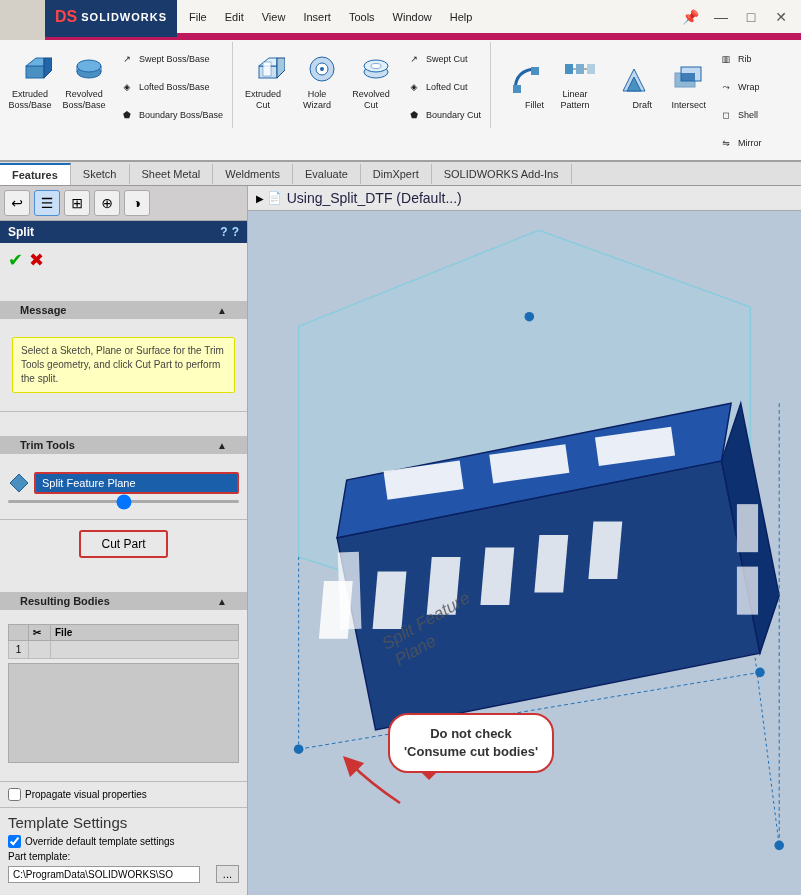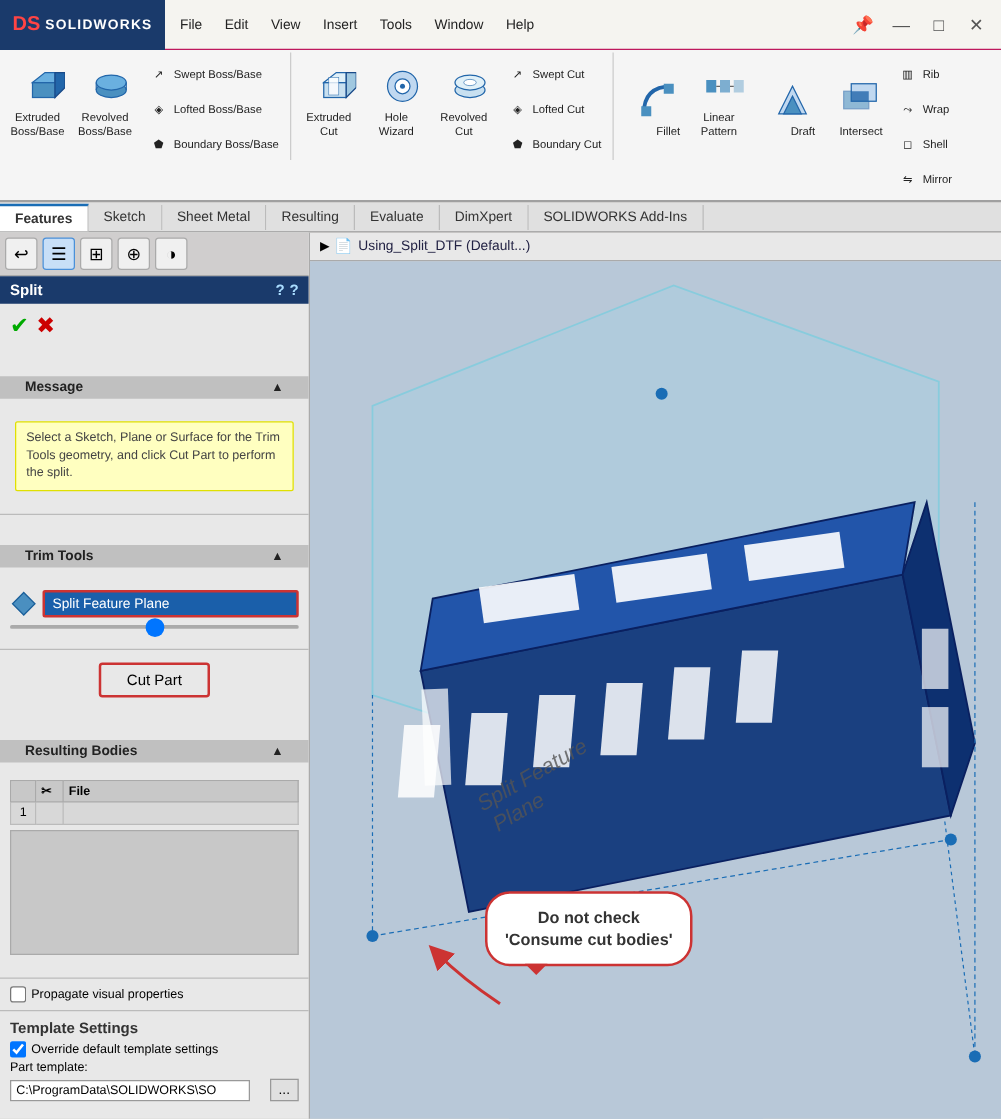--- a/index.html
+++ b/index.html
@@ -68,43 +68,43 @@
 
     
     .body-list-area { background: #c8c8c8; min-height: 100px; border: 1px solid #aaa; margin: 4px 0; }
 
     
     .checkbox-row { display: flex; align-items: center; gap: 4px; padding: 2px 0; font-size: 10px; }
     .consume-checkbox { border: 2px solid #cc3333; }
 
     
     .template-section { padding: 6px 8px; border-top: 1px solid #bbb; }
-    .template-label { font-size: 12px; font-weight: bold; color: #333; margin-bottom: 4px; }
+    .template-label { font-size: 15px; font-weight: normal; color: #333; margin-bottom: 4px; }
     .template-row { display: flex; align-items: center; gap: 4px; font-size: 10px; margin-bottom: 3px; }
     .path-row { display: flex; align-items: center; gap: 16px; font-size: 10px; }
     .path-box { flex: 1; background: #fff; border: 1px solid #999; padding: 2px 4px; font-size: 10px; overflow: hidden; white-space: nowrap; }
     .browse-btn { padding: 2px 6px; background: #e0e0e0; border: 1px solid #999; cursor: pointer; font-size: 11px; }
 
     
     .viewport { flex: 1; background: #b8c8d8; position: relative; overflow: hidden; }
 
     
     .tree-header { background: #e8e8e8; border-bottom: 1px solid #aaa; padding: 4px 8px; display: flex; align-items: center; gap: 4px; font-size: 11px; }
     .tree-arrow { font-size: 10px; }
     .tree-icon { color: #2266aa; font-size: 12px; }
-    .tree-title { font-size: 11px; color: #224; }
+    .tree-title { font-size: 14px; color: #224; }
 
     
     .callout { position: absolute; background: white; border: 2px solid #cc3333; border-radius: 20px; padding: 10px 14px; font-size: 13px; font-weight: bold; color: #333; text-align: center; max-width: 180px; line-height: 1.4; }
     .callout::after { content: ''; position: absolute; bottom: -18px; left: 30px; border-width: 9px; border-style: solid; border-color: #cc3333 transparent transparent transparent; }
 
     
     .shape-container { position: absolute; top: 0; left: 0; width: 100%; height: 100%; }
 
-    .solidworks-header { display: flex; align-items: center; height: 40px; background: #f5f4f0; border-bottom: 1px solid #be185d; }
+    .solidworks-header { display: flex; align-items: center; height: 40px; background: #f5f4f0; border-bottom: 7px solid #be185d; margin-left: 45px; }
     .sw-brand { display: flex; align-items: center; background: #1a3a6b; height: 40px; padding: 0 10px; gap: 4px; }
     .sw-brand-icon { color: #ff4444; font-size: 16px; font-weight: bold; }
     .sw-brand-name { color: white; font-size: 11px; font-weight: bold; letter-spacing: 1px; }
     .header-right { display: flex; align-items: center; gap: 6px; padding: 0 8px; }
     .header-icon-btn { width: 24px; height: 24px; display: flex; align-items: center; justify-content: center; cursor: pointer; font-size: 14px; color: #555; border: 1px solid transparent; border-radius: 2px; }
   </style>
 </head>
 <body>
 
 <div class="solidworks-header">
@@ -278,21 +278,21 @@
         <span>Mirror</span>
       </div>
     </div>
   </div>
 </div>
 
 <div class="tab-bar">
   <div class="tab active">Features</div>
   <div class="tab">Sketch</div>
   <div class="tab">Sheet Metal</div>
-  <div class="tab">Resulting</div>
+  <div class="tab">Weldments</div>
   <div class="tab">Evaluate</div>
   <div class="tab">DimXpert</div>
   <div class="tab">SOLIDWORKS Add-Ins</div>
 </div>
 
 <div class="main-layout">
 
   <div class="left-panel">
 
     <div class="panel-toolbar">

